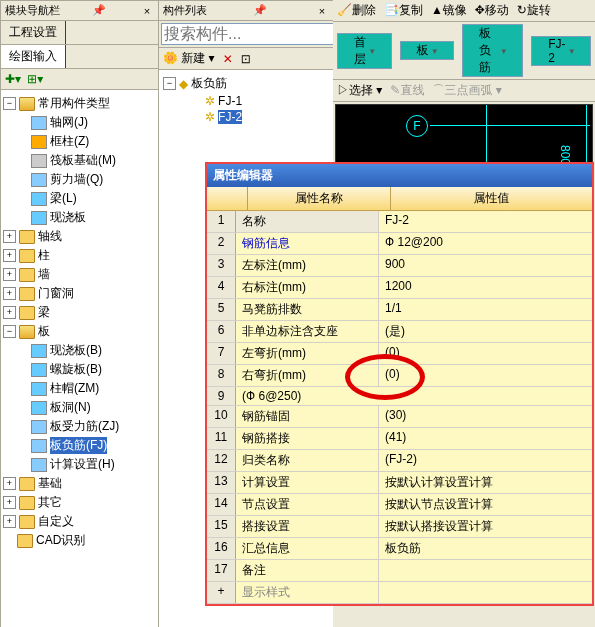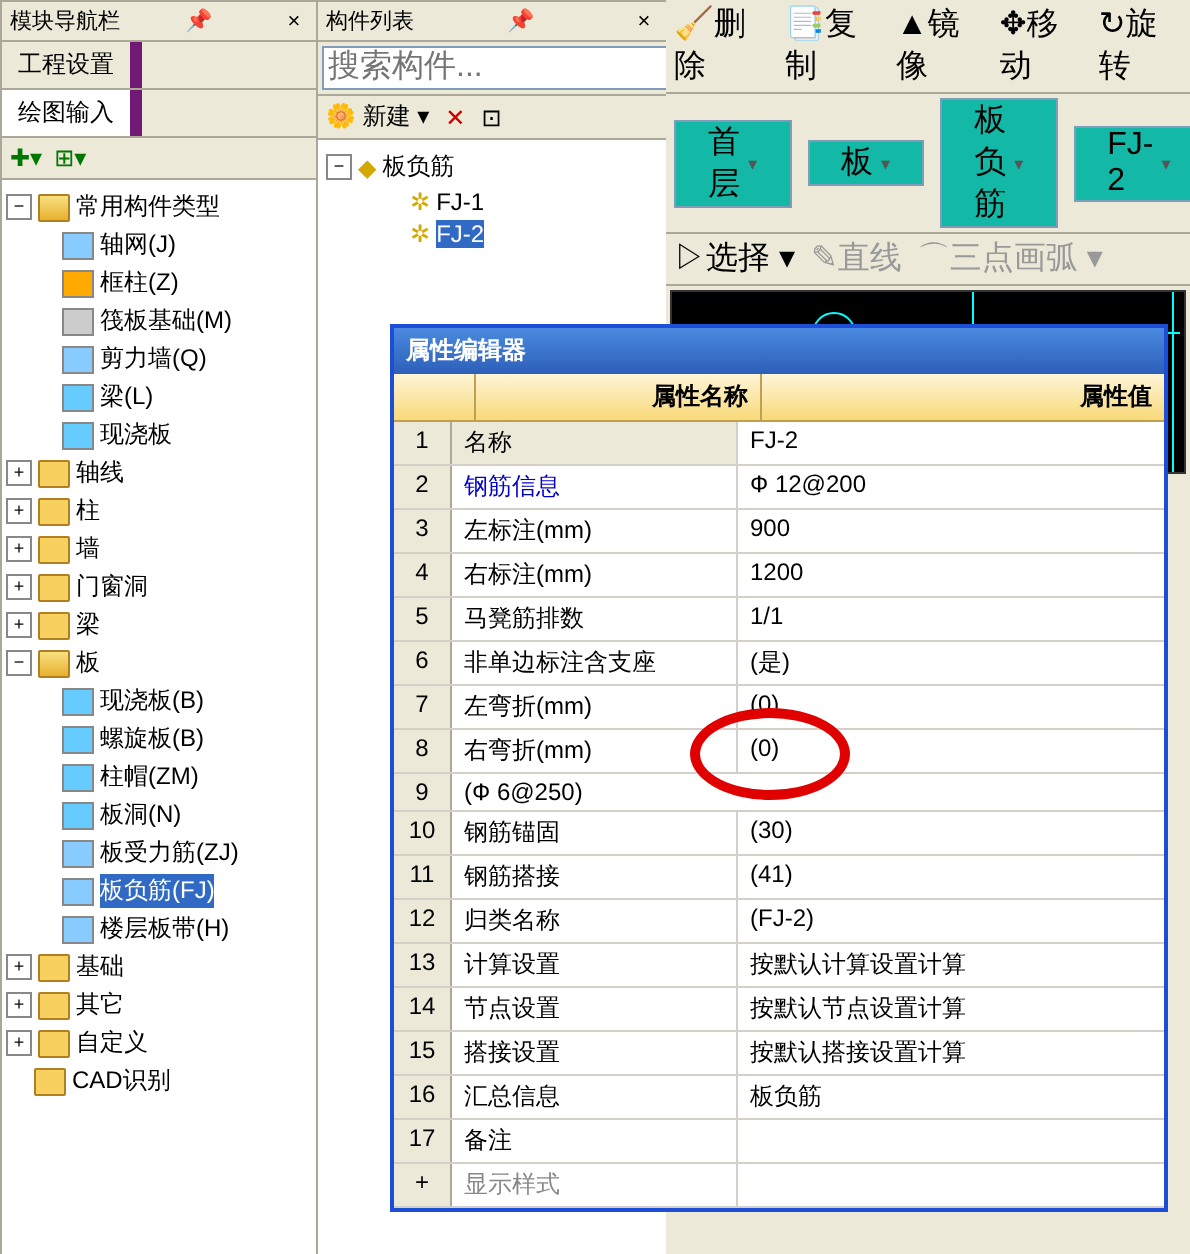--- a/index.html
+++ b/index.html
@@ -1,47 +1,47 @@
 <!DOCTYPE html>
 <html><head>
 <meta charset="utf-8">
 <style>
 body{margin:0;font:12px "Microsoft YaHei",SimSun,sans-serif;background:#ece9d8;width:595px;height:627px;overflow:hidden;position:relative}
 .panel{background:#ece9d8;border:1px solid #aca899}
 .titlebar{background:#ece9d8;padding:2px 4px;border-bottom:1px solid #aca899;display:flex;justify-content:space-between;align-items:center;font-size:11px}
 .xbtn{width:16px;text-align:center;cursor:pointer}
 .moduleNav{position:absolute;left:0;top:0;width:158px;height:627px}
 .tab-row{display:flex;border-bottom:1px solid #aca899}
-.tab{padding:3px 8px;border-right:6px solid #701a75;background:#ece9d8}
+.tab{padding:3px 8px;border-right:1px solid #701a75;background:#ece9d8}
 .tab.active{background:#fff}
 .toolbar-sm{padding:3px 4px;border-bottom:1px solid #aca899;display:flex;gap:6px;align-items:center}
 .tree{background:#fff;height:540px;overflow:auto;padding:4px 2px;font-size:12px}
 .tree-item{display:flex;align-items:center;padding:1px 0;white-space:nowrap}
 .tree-toggle{width:11px;height:11px;border:1px solid #888;display:inline-flex;align-items:center;justify-content:center;margin-right:3px;font-size:9px;line-height:1;background:#fff}
 .folder{width:14px;height:12px;background:#f8d060;border:1px solid #b08020;margin-right:3px;border-radius:1px}
 .folder.open{background:linear-gradient(#f8e080,#e8b030)}
 .icon-sq{width:14px;height:12px;margin-right:3px;display:inline-block;border:1px solid #888}
 .sel{background:#316ac5;color:#fff}
 .componentList{position:absolute;left:158px;top:0;width:175px;height:627px}
 .search-row{padding:2px;border-bottom:1px solid #aca899;display:flex}
 .search-row input{flex:1;border:1px solid #7f9db9;padding:1px 2px;font-size:16px}
 .go-btn{width:18px;border:1px solid #7f9db9;background:#ece9d8;text-align:center}
 .new-row{padding:2px 4px;border-bottom:1px solid #aca899;display:flex;gap:8px;align-items:center}
 .comp-tree{background:#fff;height:550px;padding:4px}
 .rightArea{position:absolute;left:333px;top:0;width:262px;height:627px;background:#ece9d8}
-.top-tb{padding:2px 4px;display:flex;gap:8px;align-items:center;border-bottom:1px solid #aca899;font-size:16px;flex-wrap:nowrap;overflow:hidden}
+.top-tb{padding:2px 4px;display:flex;gap:8px;align-items:center;border-bottom:1px solid #aca899;font-size:12px;flex-wrap:nowrap;overflow:hidden}
 .combo{border:1px solid #7f9db9;background:#14b8a6;padding:0 16px;display:inline-flex;align-items:center;gap:2px}
 .combo::after{content:"▾";font-size:9px;color:#555;margin-left:2px}
 .canvas{background:#000;height:90px;position:relative;border:1px solid #333;margin:2px}
 .canvas .ftag{position:absolute;left:70px;top:10px;color:#0ff;border:1px solid #0ff;width:20px;height:20px;border-radius:50%;text-align:center;line-height:20px}
 .canvas .line{position:absolute;background:#0ff}
-.propEditor{position:absolute;left:195px;top:162px;width:385px;border:2px solid #1d4ed8;background:#ffffff;z-index:10}
+.propEditor{position:absolute;left:205px;top:162px;width:385px;border:2px solid #ef4444;background:#fef9c3;z-index:10}
 .propEditor .pe-title{background:linear-gradient(#4a8ae0,#2d5fb8);color:#fff;padding:3px 6px;font-size:12px;font-weight:bold}
 .pe-head{display:flex;background:linear-gradient(#fef5d8,#f8d978);border-bottom:1px solid #c0a050}
-.pe-head div{padding:3px 6px;text-align:right;font-weight:bold}
+.pe-head div{padding:3px 6px;text-align:center;font-weight:normal}
 .pe-head .c1{width:28px;border-right:1px solid #c0a050}
 .pe-head .c2{width:130px;border-right:1px solid #c0a050}
 .pe-head .c3{flex:1}
 .pe-row{display:flex;border-bottom:1px solid #d4d0c8}
 .pe-row .c1{width:28px;background:#ece9d8;text-align:center;padding:2px 0;border-right:1px solid #aca899}
 .pe-row .c2{width:130px;padding:2px 6px;border-right:1px solid #d4d0c8}
 .pe-row .c3{flex:1;padding:2px 6px}
 .pe-row.hdr .c2{background:#ece9d8;font-weight:normal}
 .blue{color:#0000cc}
 .circle-mark{position:absolute;left:345px;top:354px;width:70px;height:36px;border:5px solid #e00000;border-radius:50%;z-index:20;pointer-events:none}
@@ -159,21 +159,21 @@
         <span>板受力筋(ZJ)</span>
       </div>
     <div class="tree-item">
         <span class="ind i2"></span>
         <span class="icon-sq" style="background:#8cf"></span>
         <span class="sel">板负筋(FJ)</span>
       </div>
     <div class="tree-item">
         <span class="ind i2"></span>
         <span class="icon-sq" style="background:#8cf"></span>
-        <span>楼层板带(H)</span>
+        <span>计算设置(H)</span>
       </div>
     <div class="tree-item">
         <span class="tree-toggle">+</span>
         <span class="folder"></span>
         <span>基础</span>
       </div>
     <div class="tree-item">
         <span class="tree-toggle">+</span>
         <span class="folder"></span>
         <span>其它</span>

